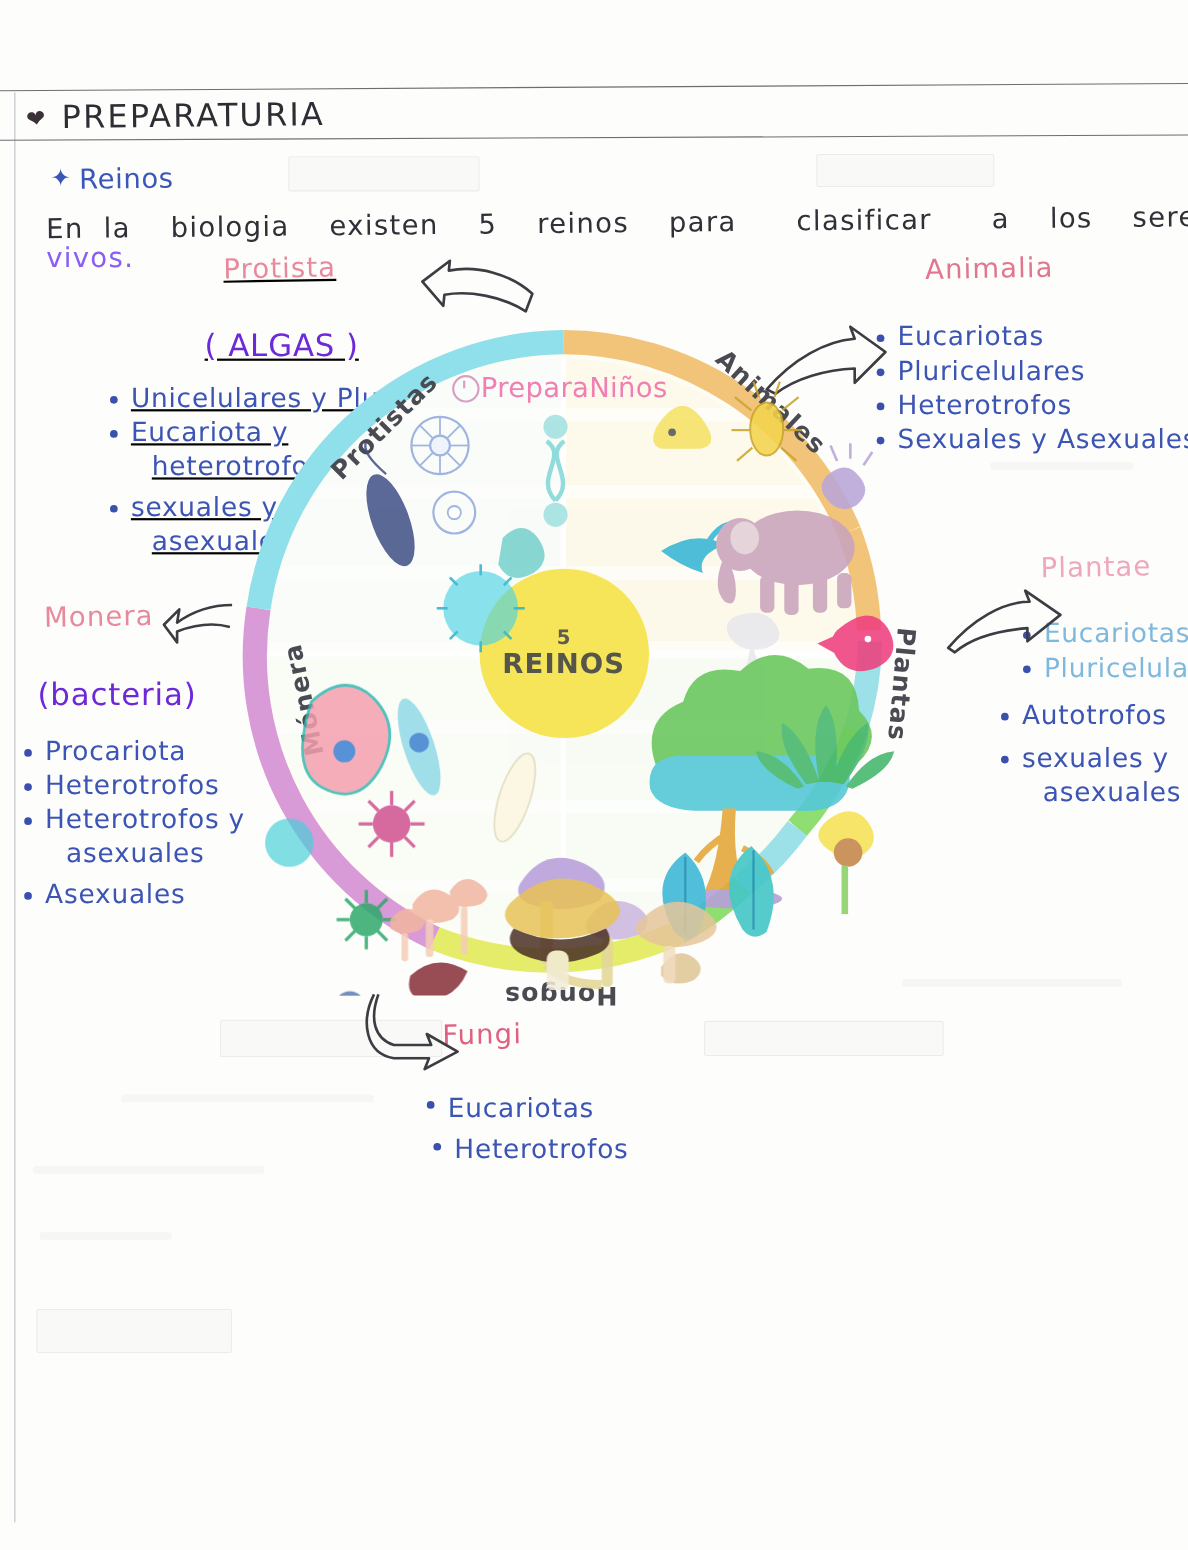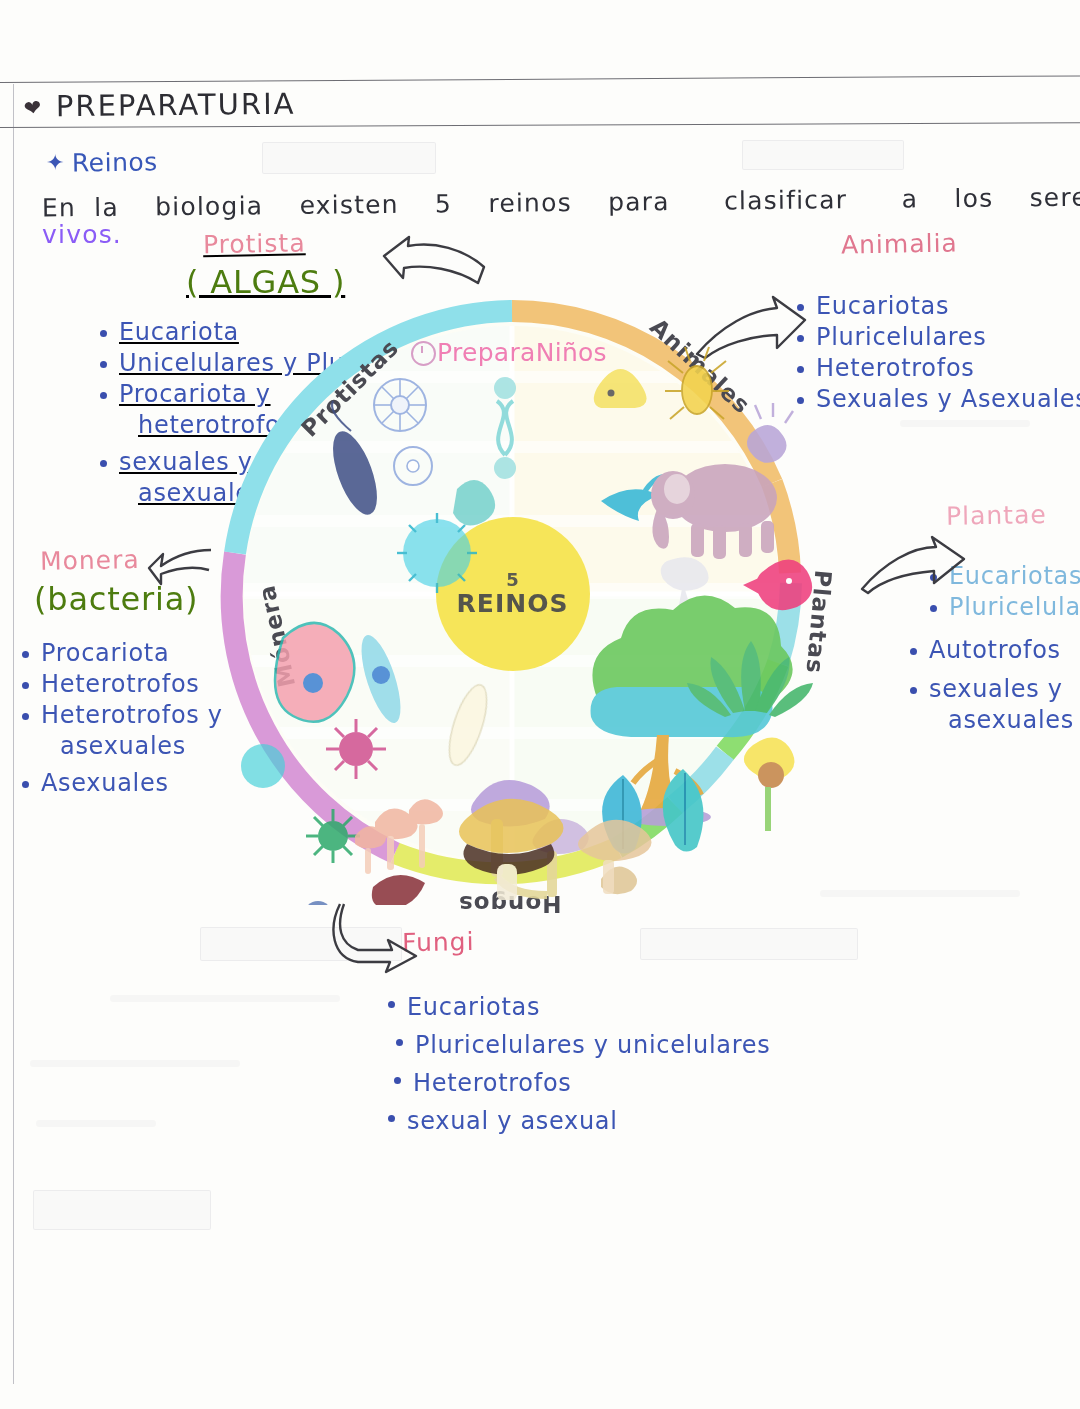--- a/index.html
+++ b/index.html
@@ -33,21 +33,21 @@
   .star{position:absolute;left:46px;top:150px;font-size:22px;color:#3c56b5;}
   .reinos-title{left:72px;top:148px;font-size:25px;color:#3857b8;
       transform:rotate(-0.8deg);}
 
   .intro1{left:42px;top:188px;font-size:25px;color:#2f3038;
       letter-spacing:1.2px;word-spacing:9px;transform:rotate(-0.6deg);}
   .intro2{left:42px;top:220px;font-size:25px;color:#8b5cf6;letter-spacing:1.2px;}
 
   
   .k-title{font-size:25px;letter-spacing:1px;}
-  .k-sub{font-size:32px;color:#4d7c0f;letter-spacing:.8px;}
+  .k-sub{font-size:28px;color:#6d28d9;letter-spacing:.8px;margin-top:35px;}
   .k-list{list-style:none;margin:0;padding:0;}
   .k-list li{font-size:24px;color:#3c55b4;letter-spacing:.7px;
       line-height:31px;position:relative;padding-left:21px;white-space:pre;}
   .k-list li::before{content:"";position:absolute;left:2px;top:13px;
       width:7px;height:7px;border-radius:50%;background:#3a4fae;}
   .k-list li.nobul{padding-left:40px;}
   .k-list li.nobul::before{display:none;}
 
   .blk{position:absolute;}
 
@@ -97,23 +97,22 @@
 
   <div class="star">✦</div>
   <div class="hw reinos-title">Reinos</div>
   <div class="hw intro1">En la  biologia  existen  5  reinos  para   clasificar   a  los  seres</div>
   <div class="hw intro2">vivos.</div>
 
   <div class="blk" style="left:118px;top:228px;text-decoration:underline;">
     <div class="hw k-title" style="position:relative;left:85px;top:0;color:#e8899c;transform:rotate(-1deg);">Protista</div>
     <div class="hw k-sub" style="position:relative;left:68px;top:6px;">( ALGAS )</div>
     <ul class="k-list" style="margin-top:22px;margin-left:-20px;">
-      <li>Eucariota</li>
       <li>Unicelulares y Pluri</li>
-      <li>Procariota y</li>
+      <li>Eucariota y</li>
       <li class="nobul">heterotrofos</li>
       <li style="margin-top:6px;">sexuales y</li>
       <li class="nobul">asexuales</li>
     </ul>
   </div>
 
   <svg class="arrow" style="left:360px;top:233px;" width="130" height="62" viewBox="0 0 130 62">
     <path d="M124 34 C104 16 74 8 48 13 L49 4 L24 23 L43 45 L44 35 C66 31 96 36 118 50 Z" fill="none" stroke="#3c3c42" stroke-width="2.4" stroke-linejoin="round"></path>
   </svg>
 
@@ -161,23 +160,21 @@
   </div>
 
   <svg class="arrow" style="left:860px;top:535px;" width="108" height="62" viewBox="0 0 108 62">
     <path d="M2 54 C24 28 52 12 76 12 L72 2 L104 24 L74 48 L74 36 C50 38 24 44 8 58 Z" fill="none" stroke="#3c3c42" stroke-width="2.4" stroke-linejoin="round"></path>
   </svg>
 
   <div class="blk" style="left:398px;top:925px;">
     <div class="hw k-title" style="position:relative;left:4px;top:0;color:#e0607f;transform:rotate(-1deg);">Fungi</div>
     <ul class="k-list" style="margin-top:34px;margin-left:-12px;">
       <li style="line-height:38px;">Eucariotas</li>
-      <li style="line-height:38px;margin-left:8px;">Pluricelulares y unicelulares</li>
       <li style="line-height:38px;margin-left:6px;">Heterotrofos</li>
-      <li style="line-height:38px;">sexual y asexual</li>
     </ul>
   </div>
 
   <svg class="arrow" style="left:330px;top:900px;" width="100" height="80" viewBox="0 0 100 80">
     <path d="M14 4 C6 26 10 44 28 50 L62 50 L58 40 L86 56 L56 72 L60 62 L28 62 C2 58 -2 28 10 4" fill="none" stroke="#3c3c42" stroke-width="2.4" stroke-linejoin="round"></path>
   </svg>
 
   <div class="wheel">
 
     <svg width="615" height="622" viewBox="0 0 615 622">

